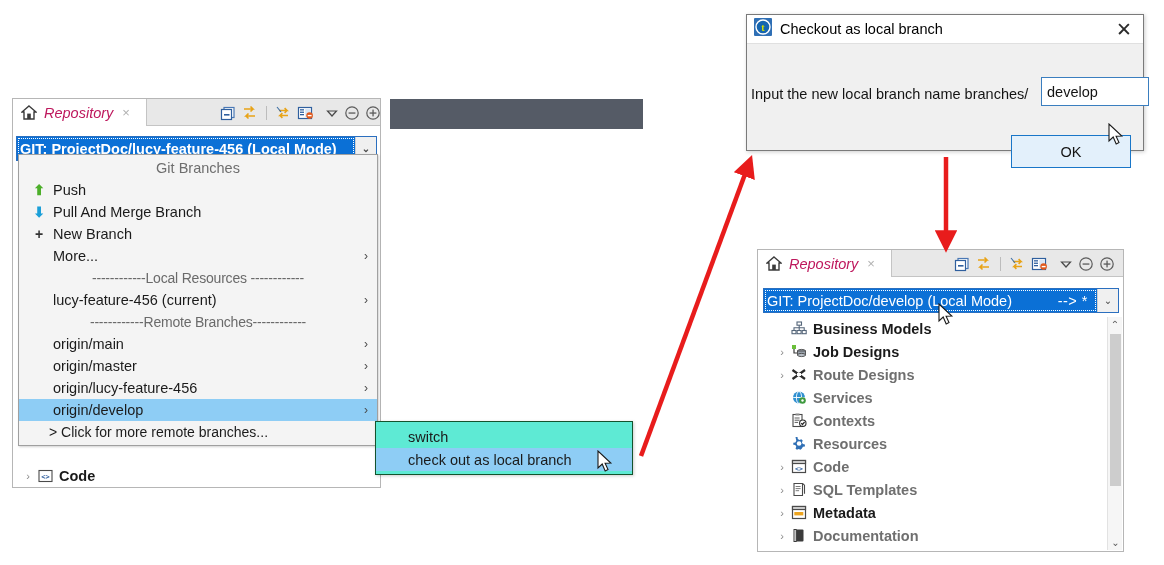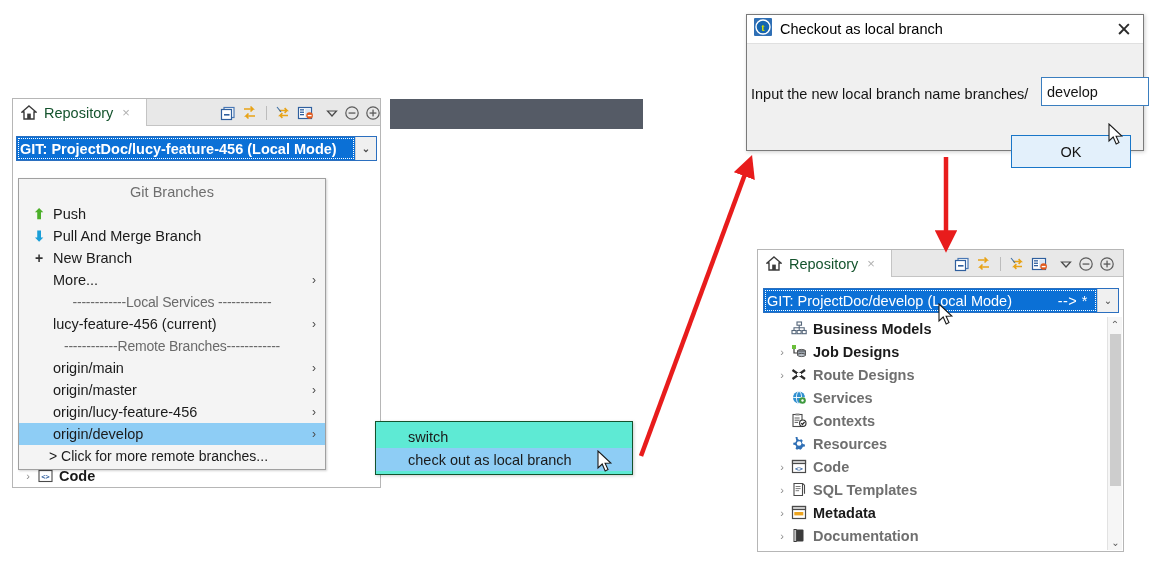--- a/index.html
+++ b/index.html
@@ -27,22 +27,23 @@
   .view-tab {
     position: absolute; left: 0; top: 0;
     height: 27px;
     display: flex; align-items: center; gap: 7px;
     padding: 0 9px 0 8px;
     background: #ffffff;
     border-right: 1px solid #c4c4c4;
   }
   .view-tab .tab-label {
     font-size: 14.5px;
-    color: #14532d;
+    color: #be185d;
     white-space: nowrap;
+    font-style: italic;
   }
   .tab-close {
     font-size: 13px;
     color: #b0b0b0;
     margin-left: 2px;
     line-height: 1;
   }
   .home-icon { width: 16px; height: 15px; display:block; }
 
   .view-toolbar {
@@ -310,21 +311,21 @@
     <span class="tw">›</span>
     <span class="tree-ico">
       <svg width="15" height="14" viewBox="0 0 15 14">
         <rect x="1" y="1.5" width="13" height="11" fill="#fff" stroke="#4a4a4a" stroke-width="1.1"></rect>
         <text x="7.5" y="10" font-size="7" text-anchor="middle" fill="#2f5f9e" font-family="monospace">&lt;&gt;</text>
       </svg>
     </span>
     <span class="tree-lbl c-dark">Code</span>
   </div>
 
-  <div class="menu" style="left:18px; top:178px; width:308px;">
+  <div class="menu" style="left:18px; top:154px; width:360px;">
 
     <div class="menu-header">Git Branches</div>
 
     <div class="menu-item">
       <span class="mi-ico" style="color:#4caf2a;">⬆</span>
       <span class="mi-label">Push</span>
     </div>
     <div class="menu-item">
       <span class="mi-ico" style="color:#1b9fd8;">⬇</span>
       <span class="mi-label">Pull And Merge Branch</span>
@@ -332,21 +333,21 @@
     <div class="menu-item">
       <span class="mi-ico" style="color:#333;">+</span>
       <span class="mi-label">New Branch</span>
     </div>
     <div class="menu-item">
       <span class="mi-ico"></span>
       <span class="mi-label">More...</span>
       <span class="mi-arrow">›</span>
     </div>
 
-    <div class="menu-sep-label">------------Local  Services ------------</div>
+    <div class="menu-sep-label">------------Local  Resources ------------</div>
 
     <div class="menu-item plain">
       <span class="mi-label">lucy-feature-456 (current)</span>
       <span class="mi-arrow">›</span>
     </div>
 
     <div class="menu-sep-label">------------Remote Branches------------</div>
 
     <div class="menu-item plain">
       <span class="mi-label">origin/main</span>

